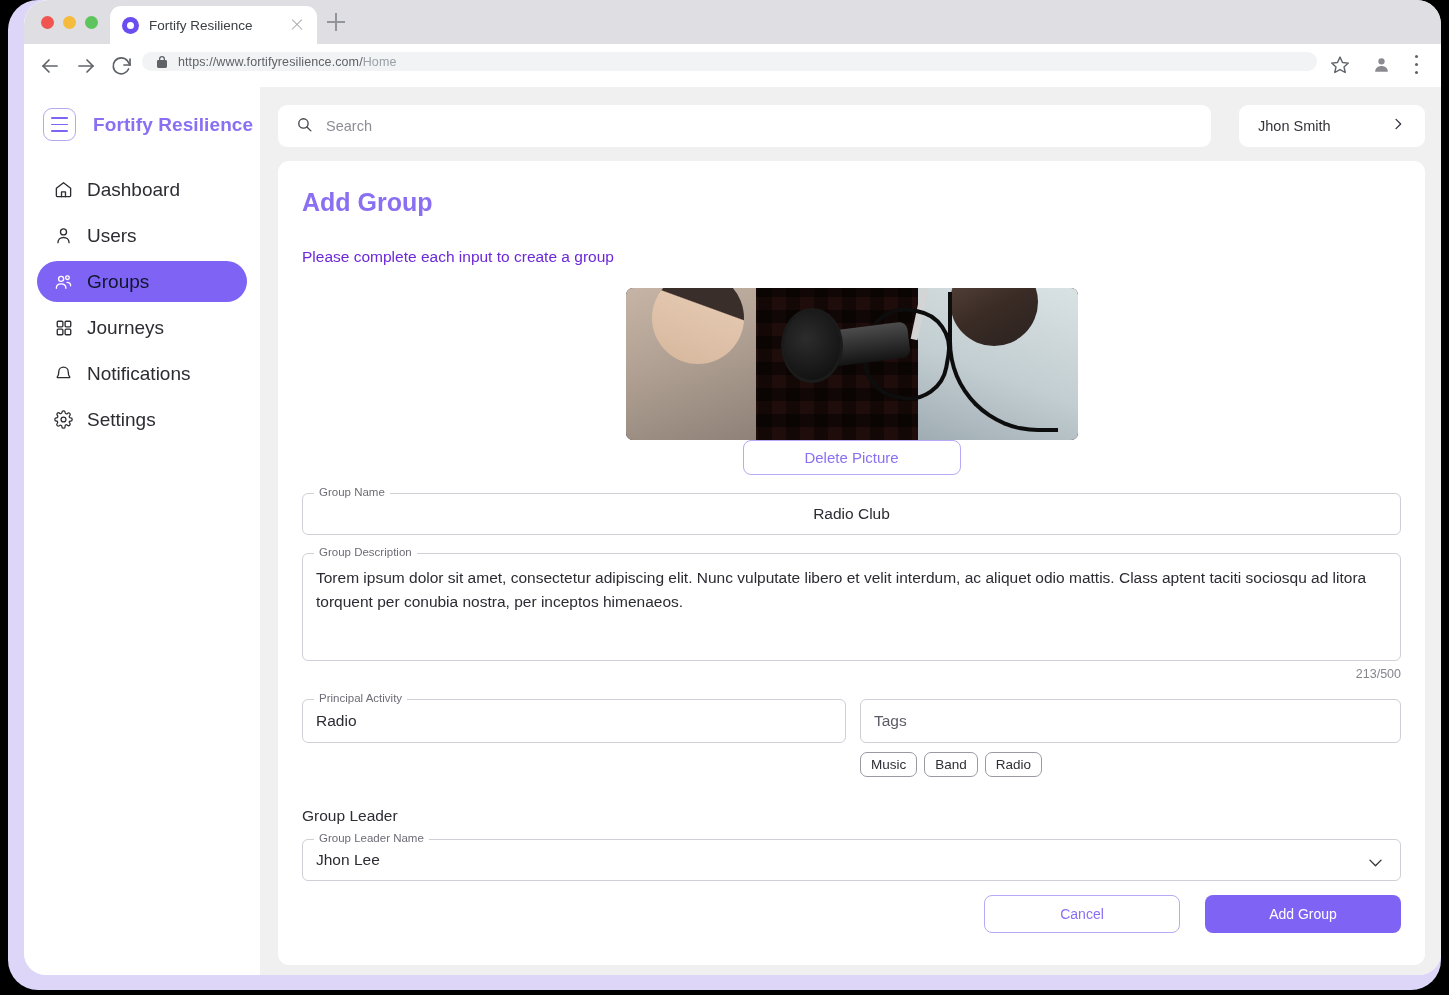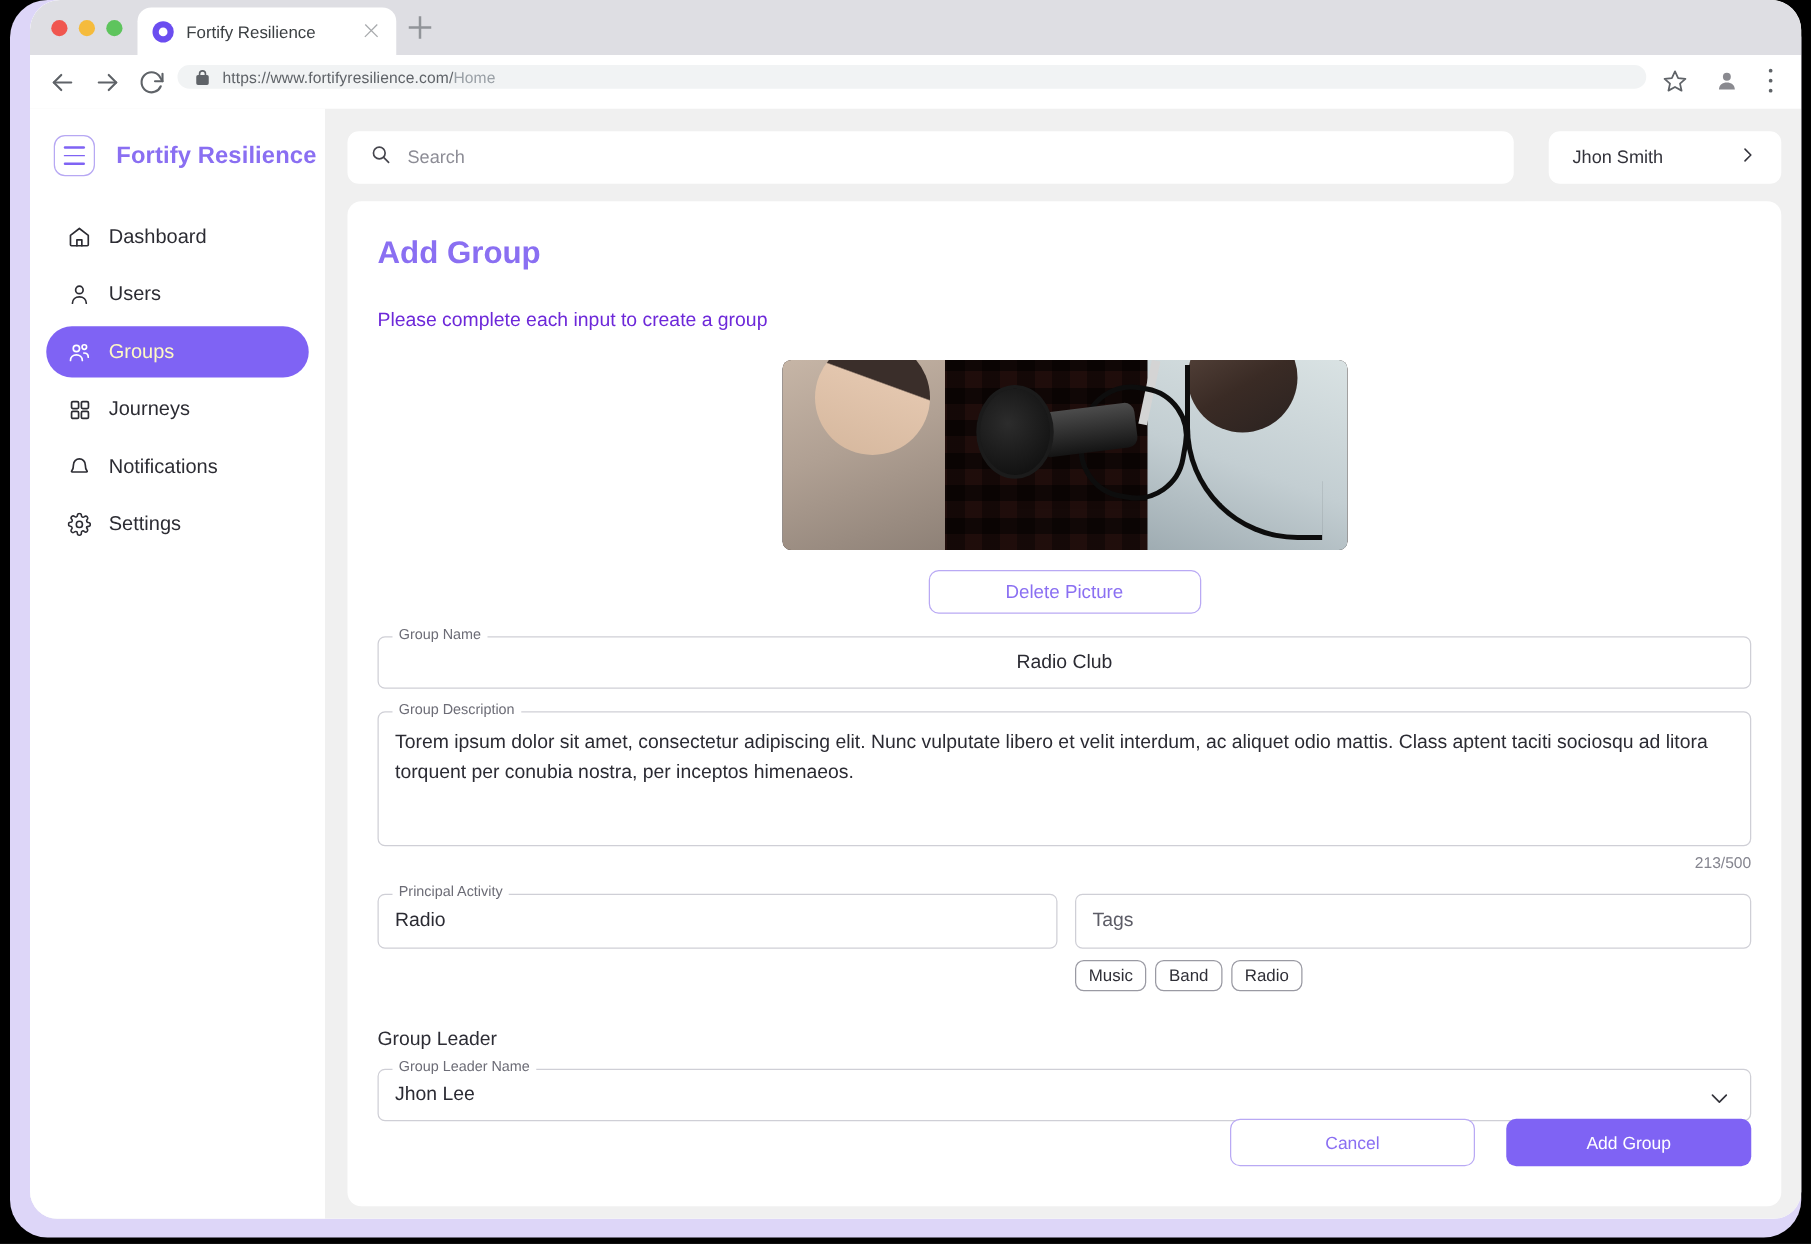--- a/index.html
+++ b/index.html
@@ -207,31 +207,31 @@
 
   #sidebar-nav { margin-top: 28px; padding: 0 13px; }
   .nav-item {
     display: flex;
     align-items: center;
     height: 41px;
     padding-left: 17px;
     border-radius: 21px;
     margin-bottom: 5px;
     color: #2c2c33;
-    font-size: 16px;
+    font-size: 19px;
   }
   .nav-item .nav-icon {
     width: 19px; height: 19px;
     flex: 0 0 auto;
     display:flex; align-items:center; justify-content:center;
   }
   .nav-item .nav-label { margin-left: 14px; }
   .nav-item.active {
     background: #7f63f4;
-    color: #fef9c3;
+    color: #0f172a;
   }
 
   
   #main-area {
     flex: 1;
     position: relative;
     padding: 18px 16px 0 18px;
   }
 
   #topbar {
@@ -347,21 +347,20 @@
     transform: rotate(12deg);
   }
   #group-photo .mic-cable {
     position:absolute; left: 322px; top: 4px; width: 110px; height: 140px;
     border-left: 4px solid #0d0d0d;
     border-bottom: 4px solid #0d0d0d;
     border-radius: 0 0 0 90px;
   }
 
   #picture-buttons {
-    margin-top: 16px;
     display: flex;
   }
   .pic-btn {
     width: 218px; height: 35px;
     border-radius: 8px;
     display: flex; align-items: center; justify-content: center;
     font-size: 15px;
   }
   #delete-picture-button {
     background: #ffffff;

